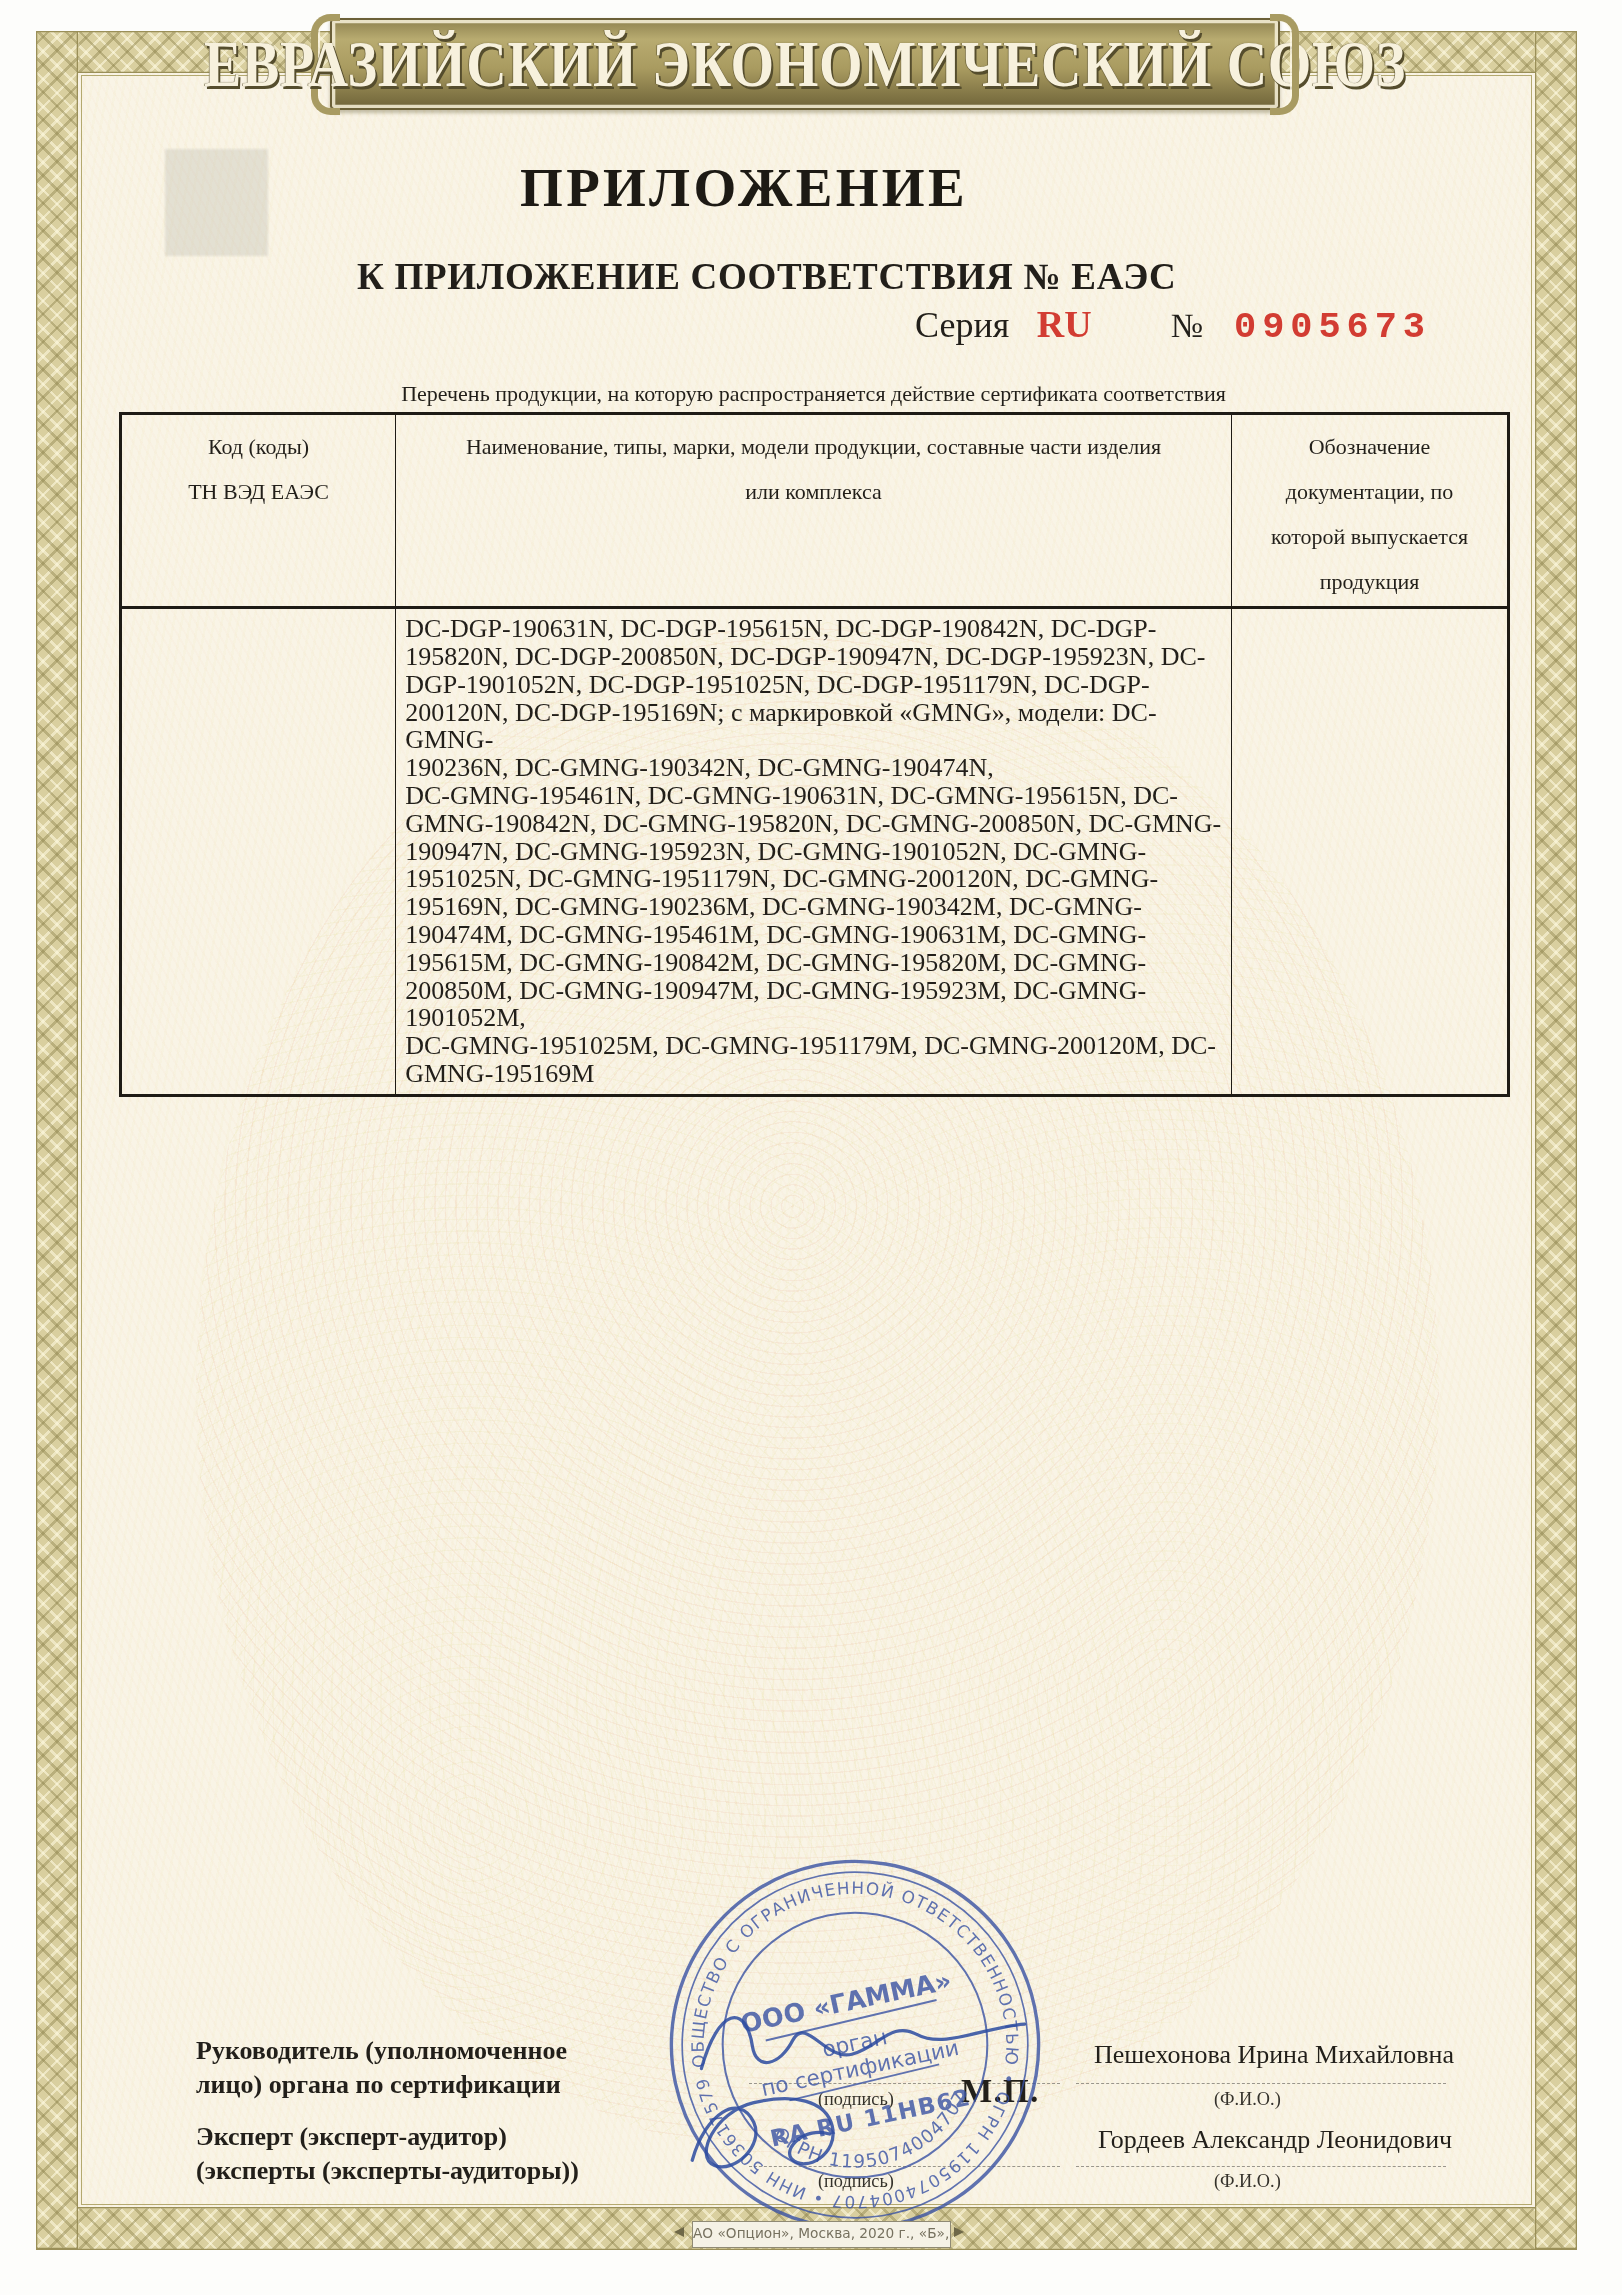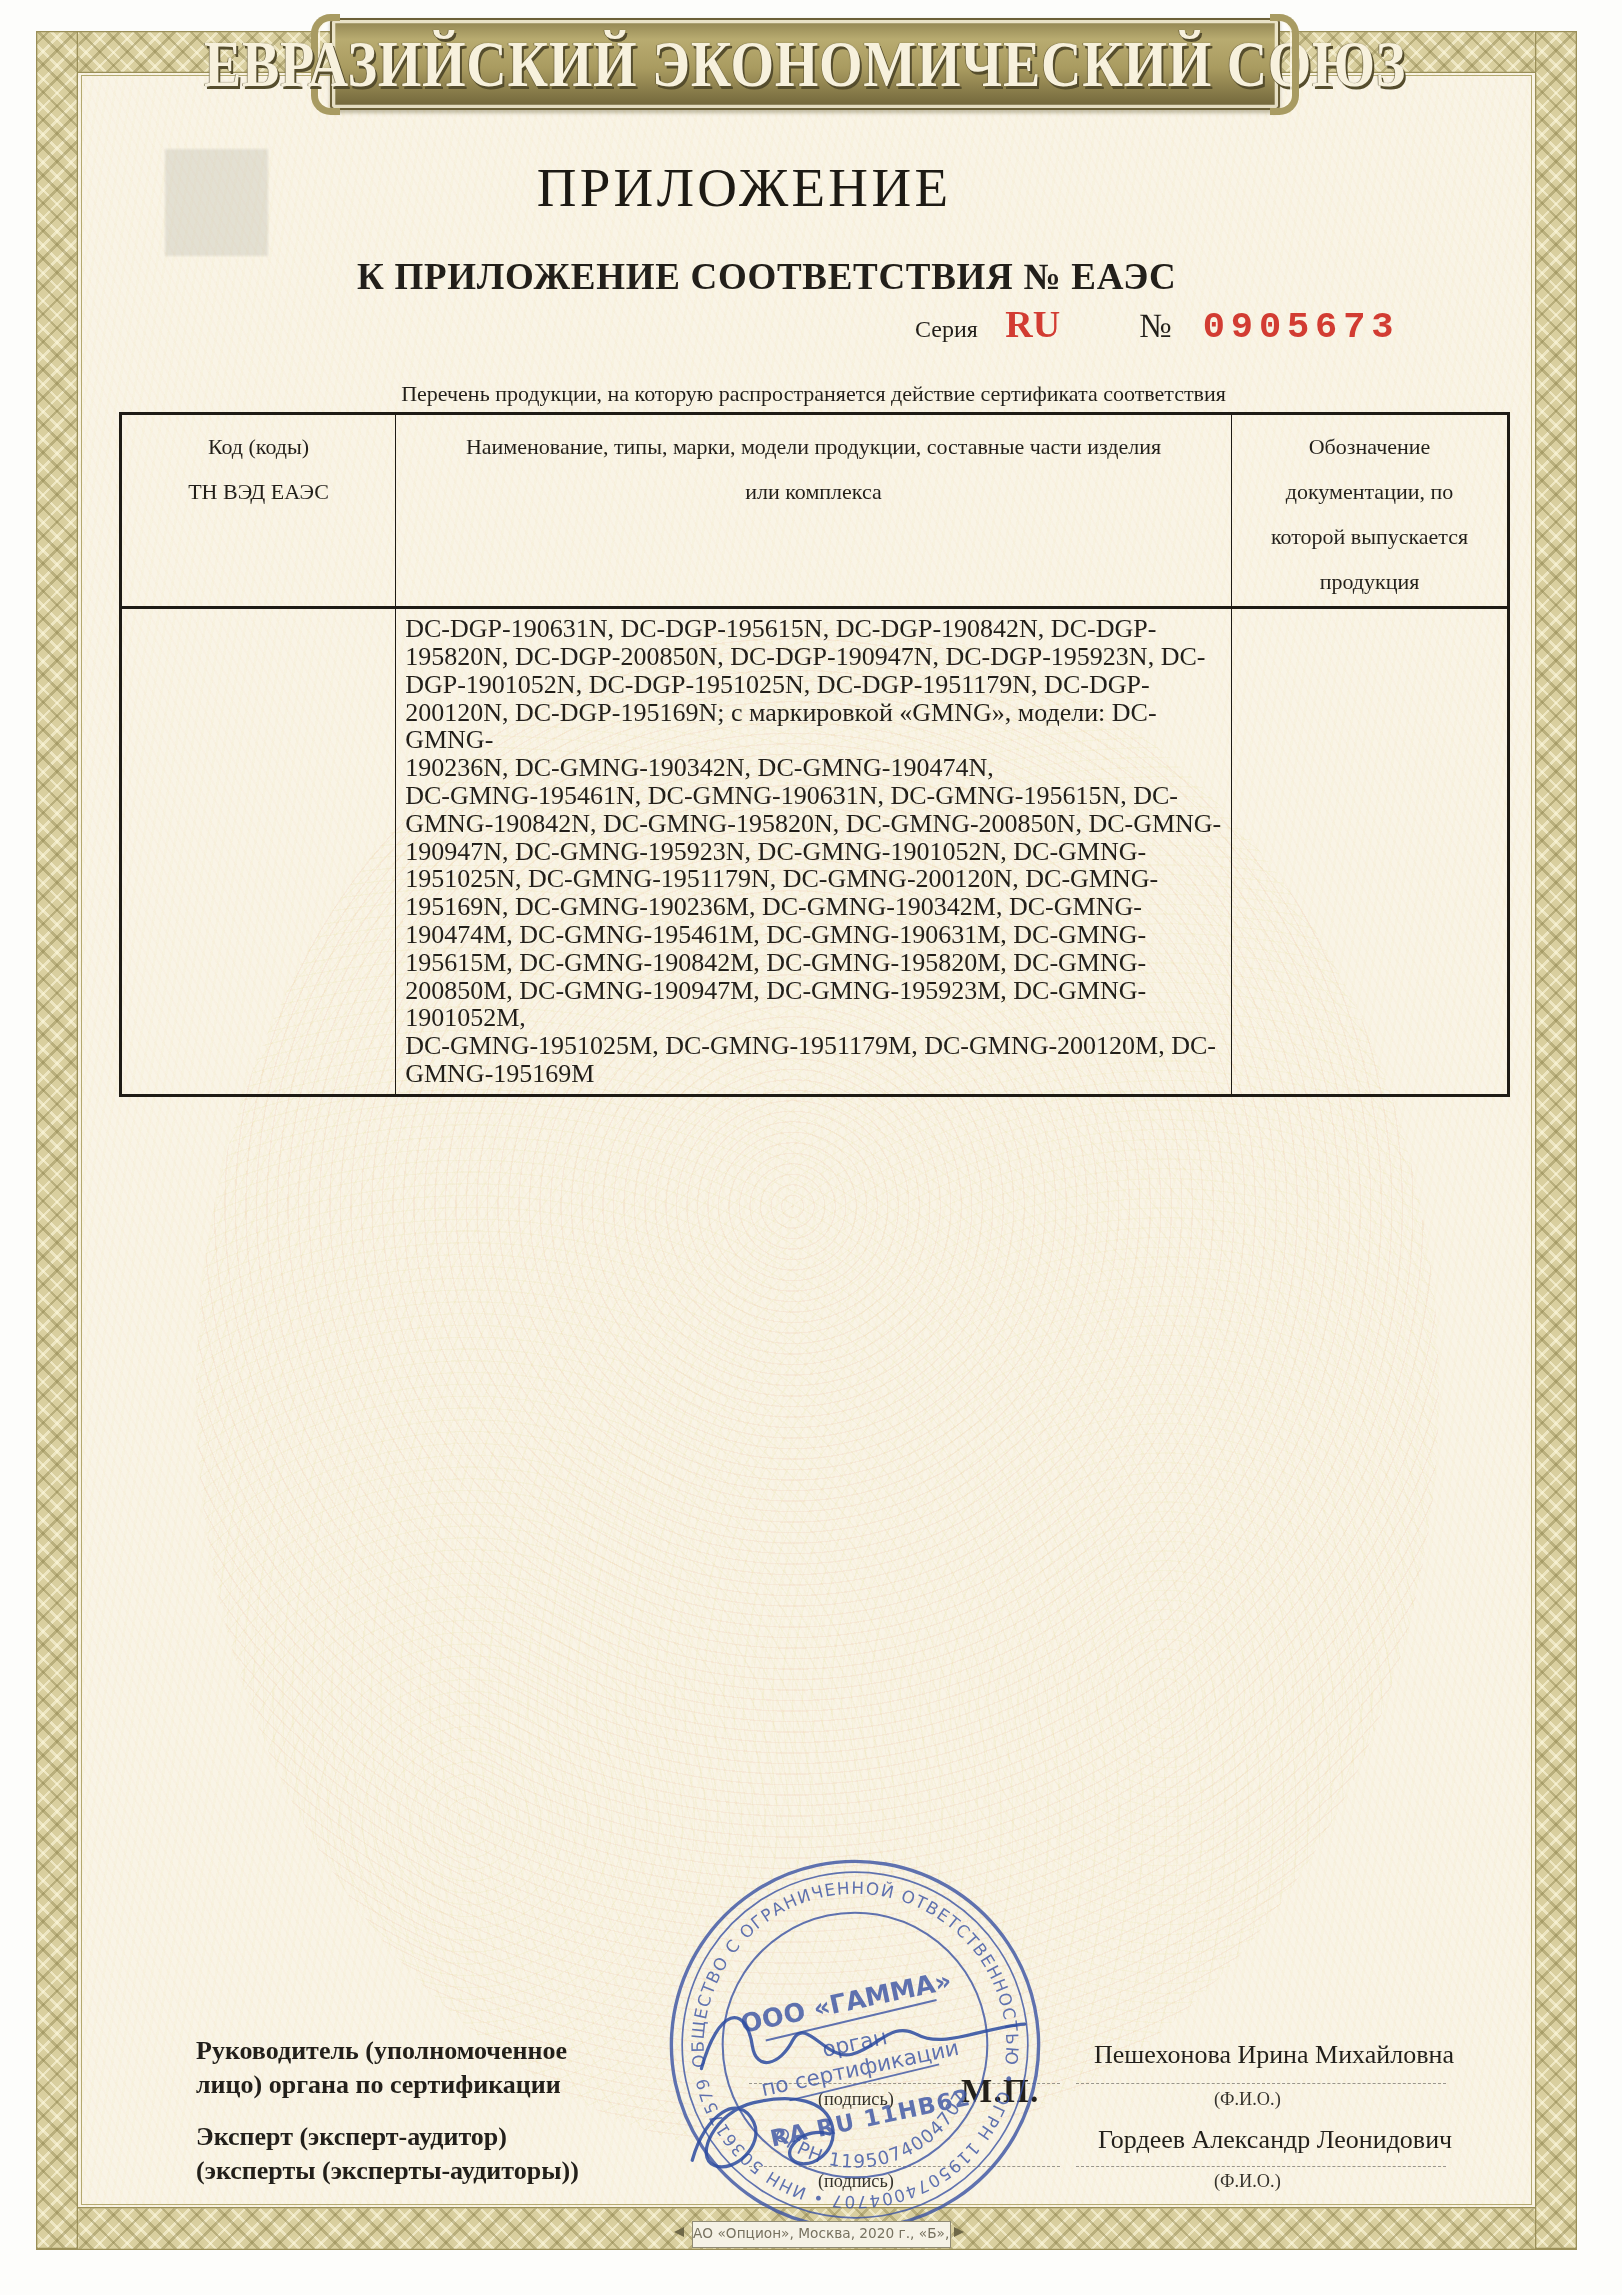--- a/index.html
+++ b/index.html
@@ -42,26 +42,26 @@
           border:7.2px solid #a89b62;}
   .banner::before{left:-21px;border-right:none;border-radius:19.6px 0 0 19.6px;
           box-shadow:inset 2px 0 0 rgba(252,248,230,.8);}
   .banner::after{right:-21px;border-left:none;border-radius:0 19.6px 19.6px 0;
           box-shadow:inset -2px 0 0 rgba(252,248,230,.8);}
   .banner-text{font-weight:bold;font-size:56px;letter-spacing:0.7px;color:#f7f1dd;
           transform:scale(1.0,1.18);white-space:nowrap;
           text-shadow:2px 2px 0 #554d2d,-0.7px -0.7px 0 rgba(85,77,45,.6),0 0 1.3px rgba(85,77,45,.5);}
   
   .title{position:absolute;left:0;top:156px;width:1488px;text-align:center;
-         font-size:55px;font-weight:normal;letter-spacing:3.3px;color:#1d1a14;}
+         font-size:55px;font-weight:bold;letter-spacing:3.3px;color:#1d1a14;}
   .cert-line{position:absolute;left:357px;top:255px;display:flex;align-items:baseline;gap:18.3px;white-space:nowrap;}
   .cert-label{font-size:37px;font-weight:bold;letter-spacing:0.7px;}
   .cert-number{font-size:31px;border-bottom:2px dashed #8a857a;padding:0 36px 5.2px 3.9px;}
   .series-line{position:absolute;left:915px;top:302px;display:flex;align-items:baseline;}
-  .series-label{font-size:24px;}
+  .series-label{font-size:36px;}
   .series-value{font-size:38px;font-weight:bold;color:#d23c32;margin-left:27.5px;}
   .number-sign{font-size:34px;margin-left:79px;}
   .blank-number{font-size:37px;font-weight:bold;color:#d23c32;margin-left:31px;
                 font-family:"Liberation Mono","DejaVu Sans Mono",monospace;letter-spacing:5.9px;}
   .list-caption{position:absolute;left:119px;top:381px;width:1389px;text-align:center;font-size:22px;}
   
   .product-table{position:absolute;left:119px;top:412px;width:1389px;border-collapse:collapse;
                  table-layout:fixed;}
   .product-table,.product-table th,.product-table td{border:1.3px solid #1e1b15;}
   .product-table{border-width:3.3px;}

